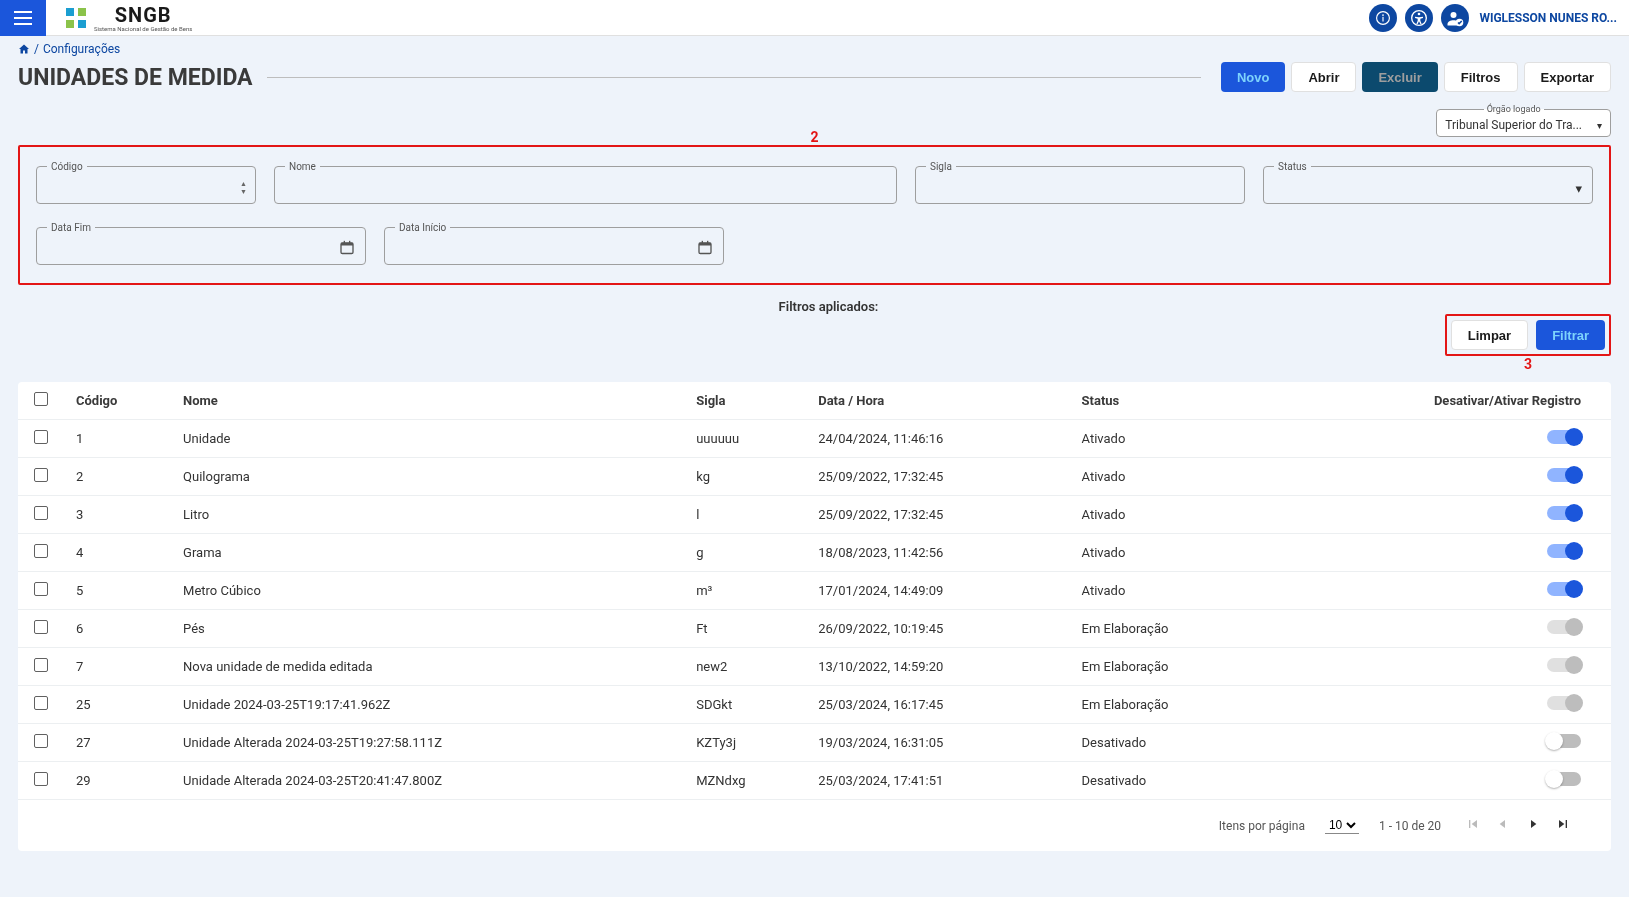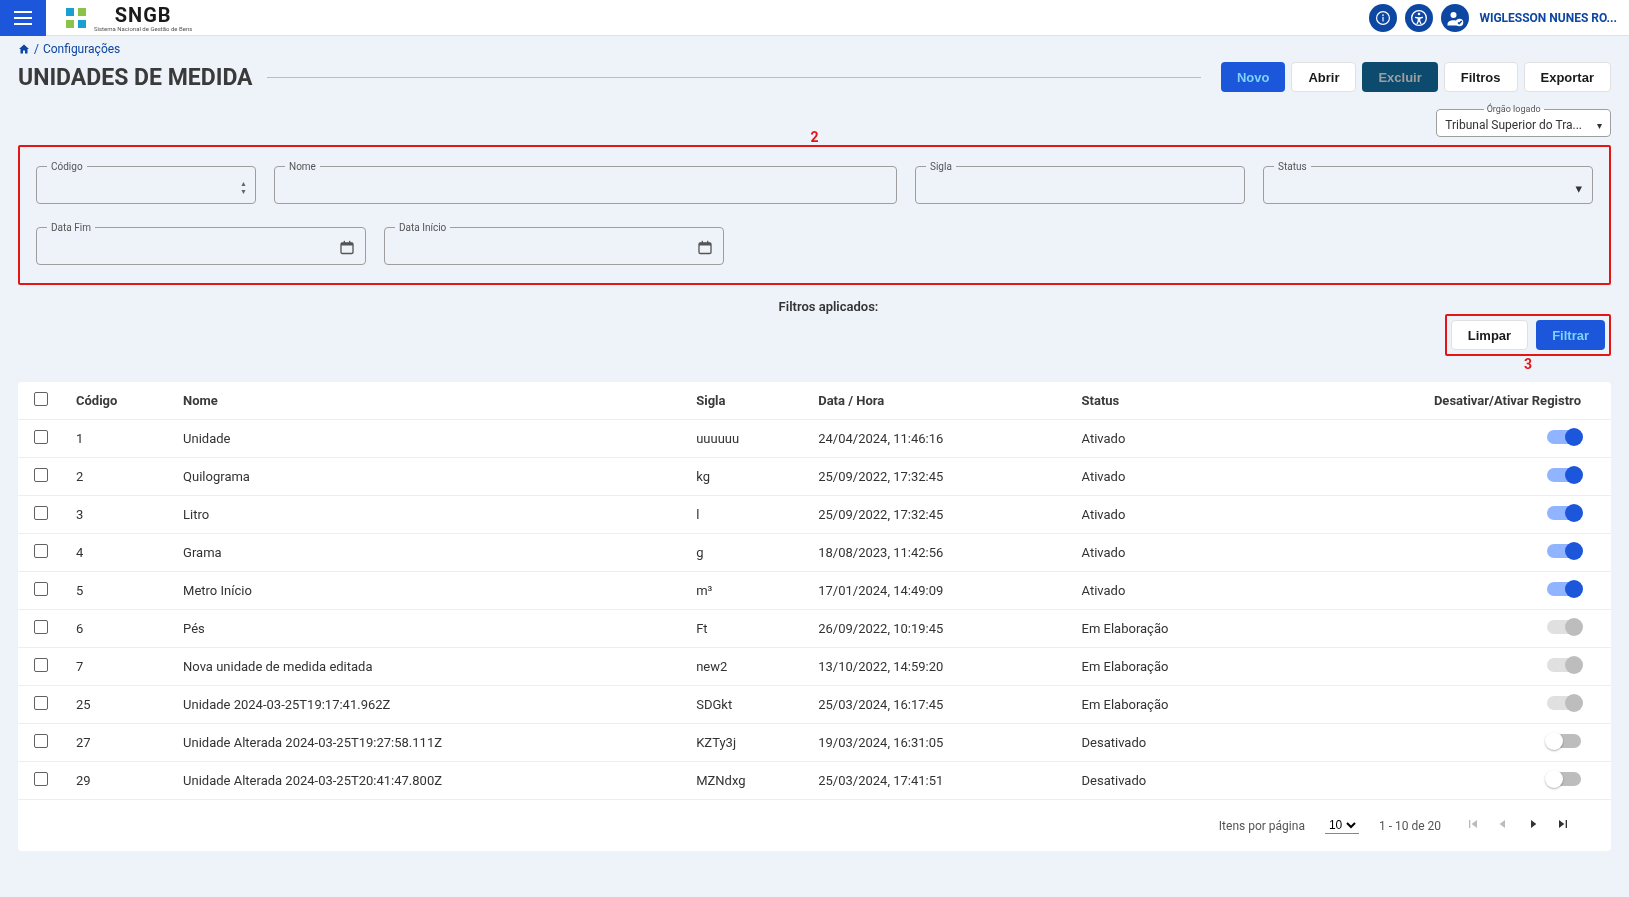--- a/index.html
+++ b/index.html
@@ -244,21 +244,21 @@
             <td>4</td>
             <td>Grama</td>
             <td>g</td>
             <td>18/08/2023, 11:42:56</td>
             <td>Ativado</td>
             <td><span class="toggle on"></span></td>
           </tr>
           <tr>
             <td><span class="cbx"></span></td>
             <td>5</td>
-            <td>Metro Início</td>
+            <td>Metro Cúbico</td>
             <td>m³</td>
             <td>17/01/2024, 14:49:09</td>
             <td>Ativado</td>
             <td><span class="toggle on"></span></td>
           </tr>
           <tr>
             <td><span class="cbx"></span></td>
             <td>6</td>
             <td>Pés</td>
             <td>Ft</td>

